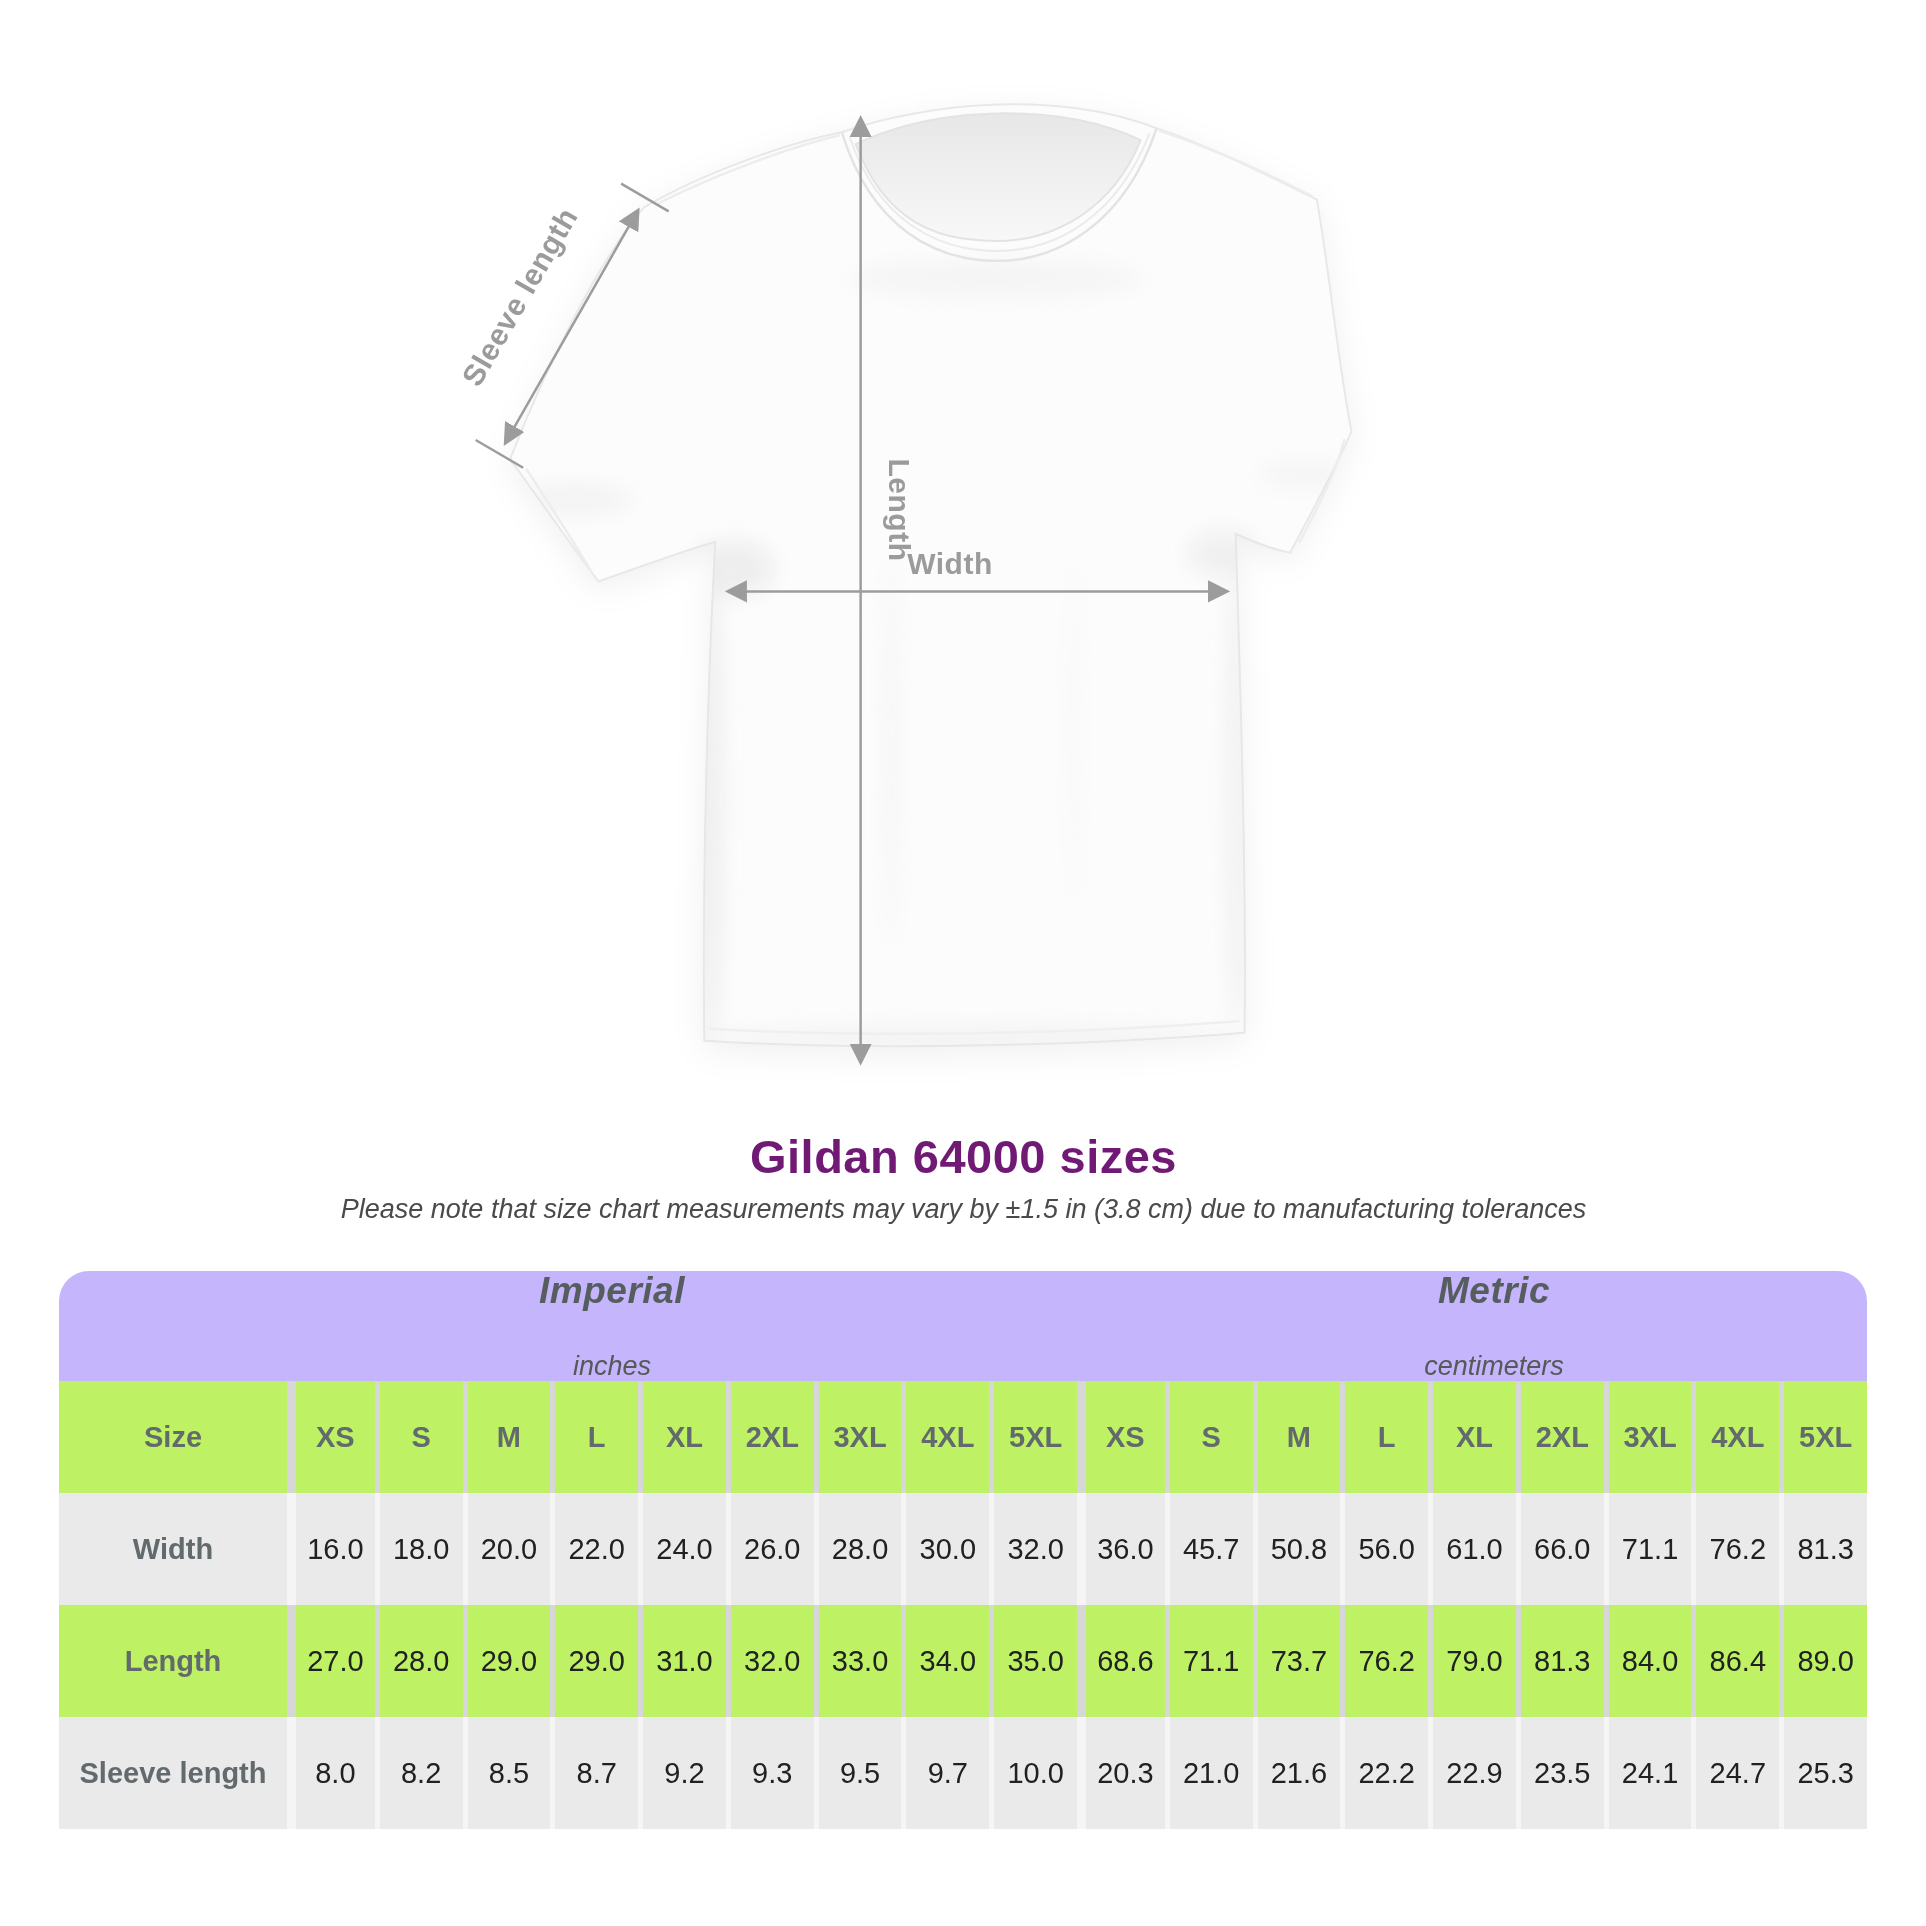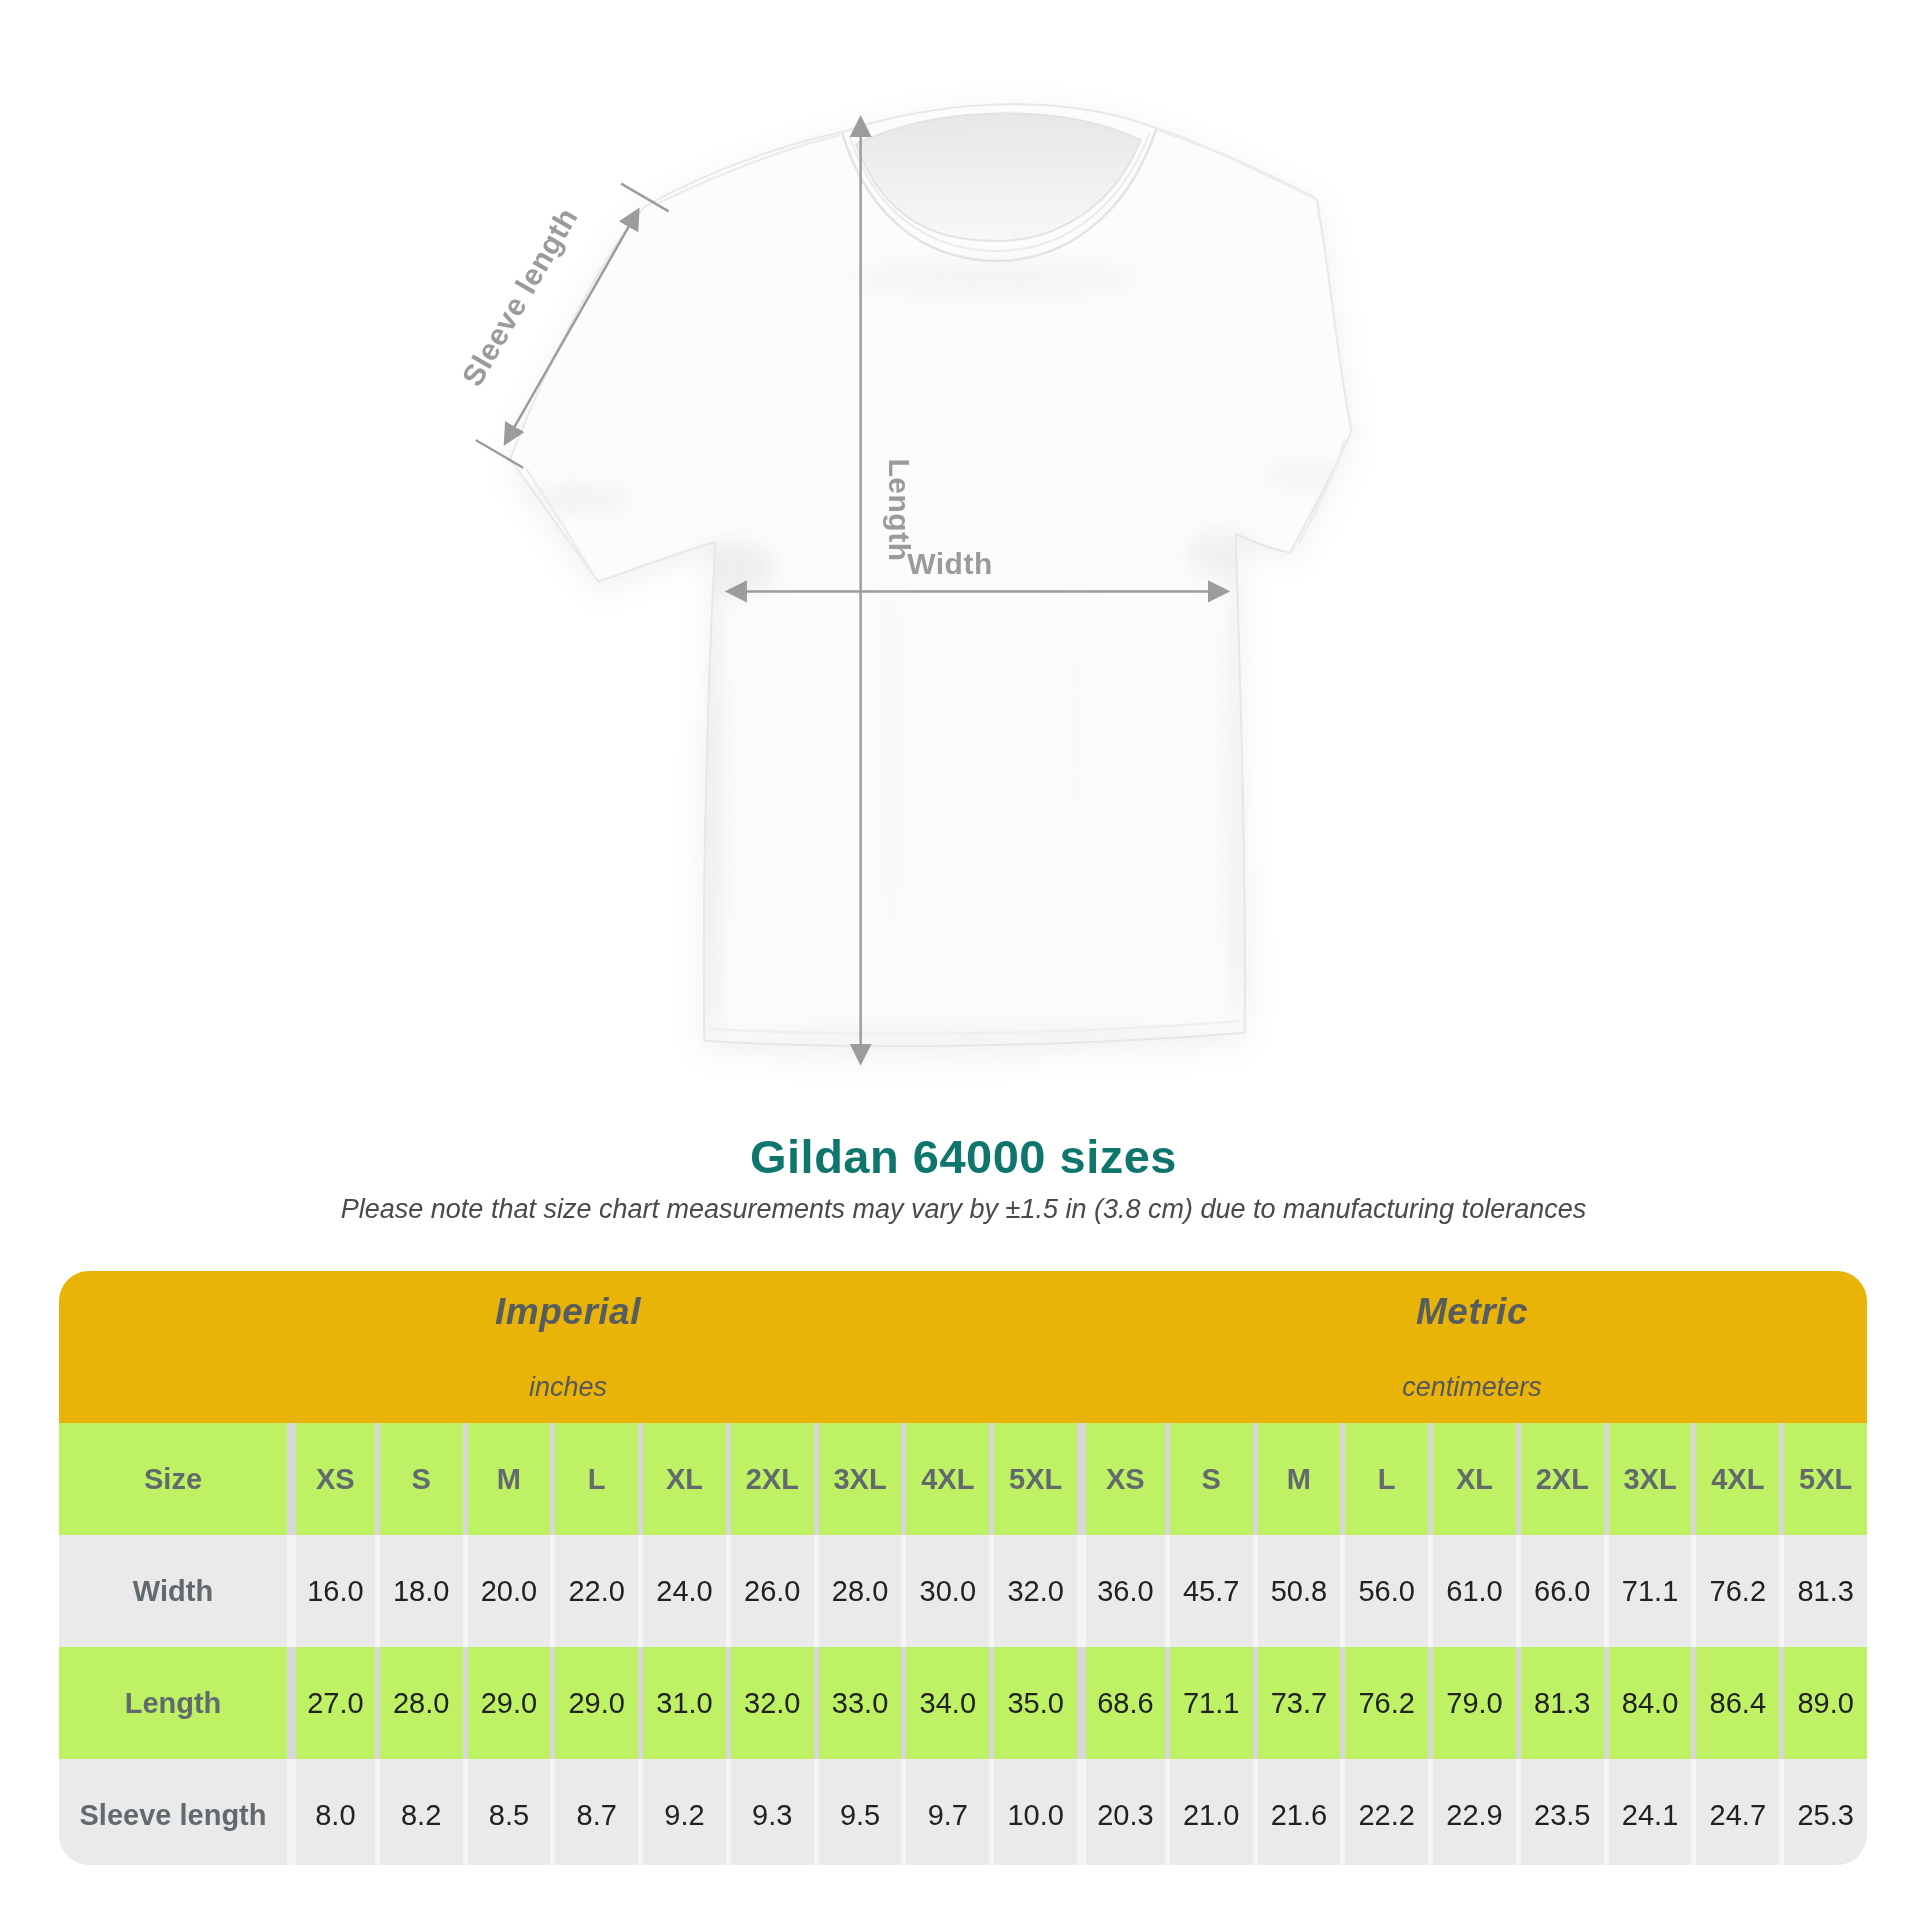--- a/index.html
+++ b/index.html
@@ -13,32 +13,32 @@
   .dim-label{
     position:absolute;color:#9b9b9b;font-weight:bold;font-size:30px;letter-spacing:0.5px;
     white-space:nowrap;transform:translate(-50%,-50%);
   }
   .dim-label.sleeve{left:520px;top:297px;transform:translate(-50%,-50%) rotate(-60deg);}
   .dim-label.length{left:899px;top:510px;transform:translate(-50%,-50%) rotate(90deg);}
   .dim-label.width{left:950px;top:564px;}
   
   .page-title{
     position:absolute;left:0;top:1129px;width:100%;text-align:center;margin:0;
-    font-size:47px;font-weight:bold;color:#0f766e;letter-spacing:0.5px;
+    font-size:47px;font-weight:bold;color:#701a75;letter-spacing:0.5px;
   }
   .tolerance-note{
     position:absolute;left:0;top:1194px;width:100%;text-align:center;margin:0;
     font-size:27px;font-style:italic;color:#4a4a4a;
   }
   
   .size-table{
     position:absolute;left:59px;top:1271px;width:1808px;height:594px;
     border-radius:30px;overflow:hidden;background:#ffffff;
   }
-  .band{display:flex;height:152px;background:#eab308;}
+  .band{display:flex;height:110px;background:#c4b5fd;padding-left:44px;}
   .band-half{display:flex;flex-direction:column;align-items:center;justify-content:center;gap:6px;}
   .band-half.imperial{width:1018px;}
   .band-half.metric{flex:1;}
   .band-title{font-size:37px;font-weight:bold;font-style:italic;color:#565d5f;letter-spacing:0.5px;}
   .band-sub{font-size:27px;font-style:italic;color:#585858;margin-top:33px;}
   
   .trow{display:grid;grid-template-columns:228px repeat(18,1fr);height:112px;align-items:stretch;}
   .trow.white{background:#bef264;--sep:#d7d7d7;}
   .trow.gray{background:#eaeaea;--sep:#f5f5f5;}
   .cell{

